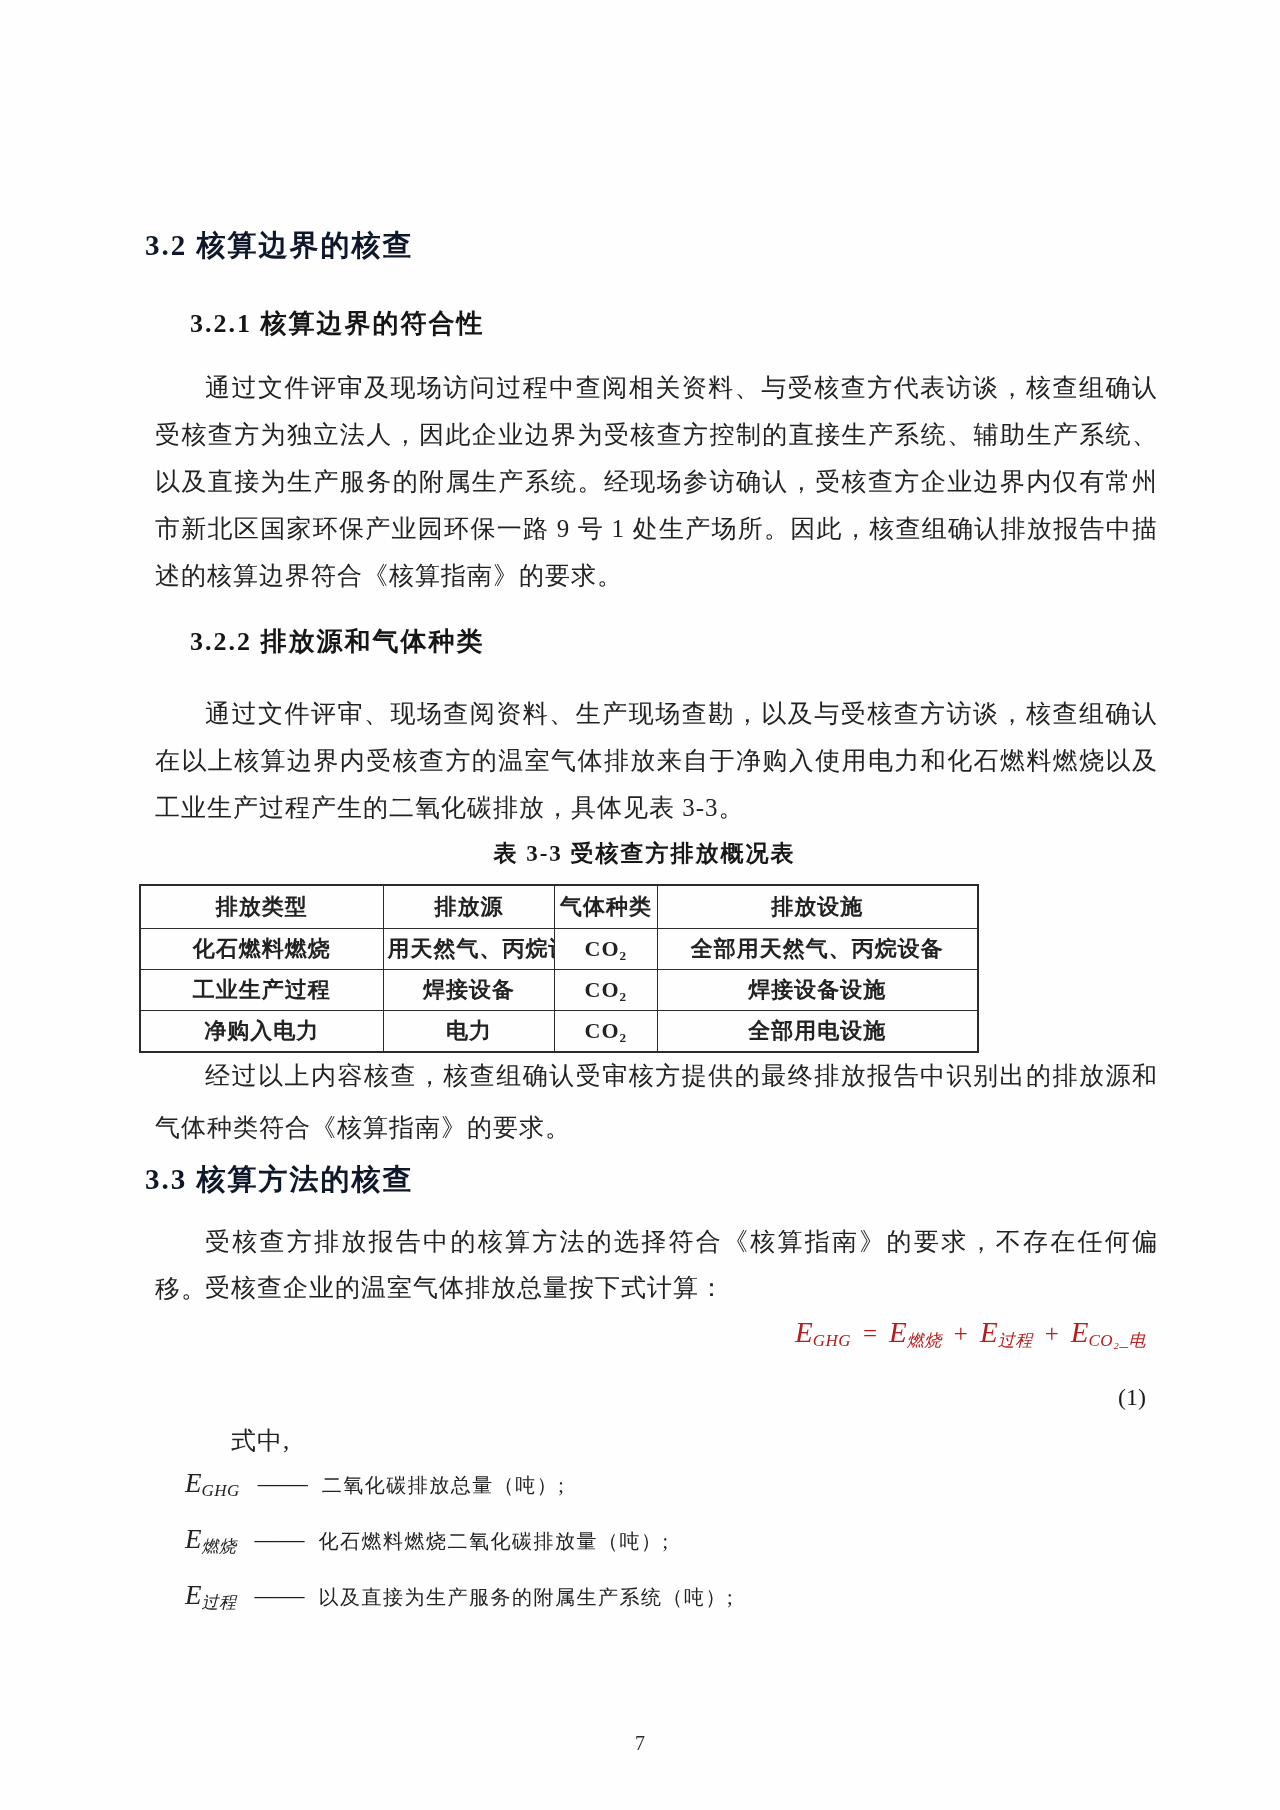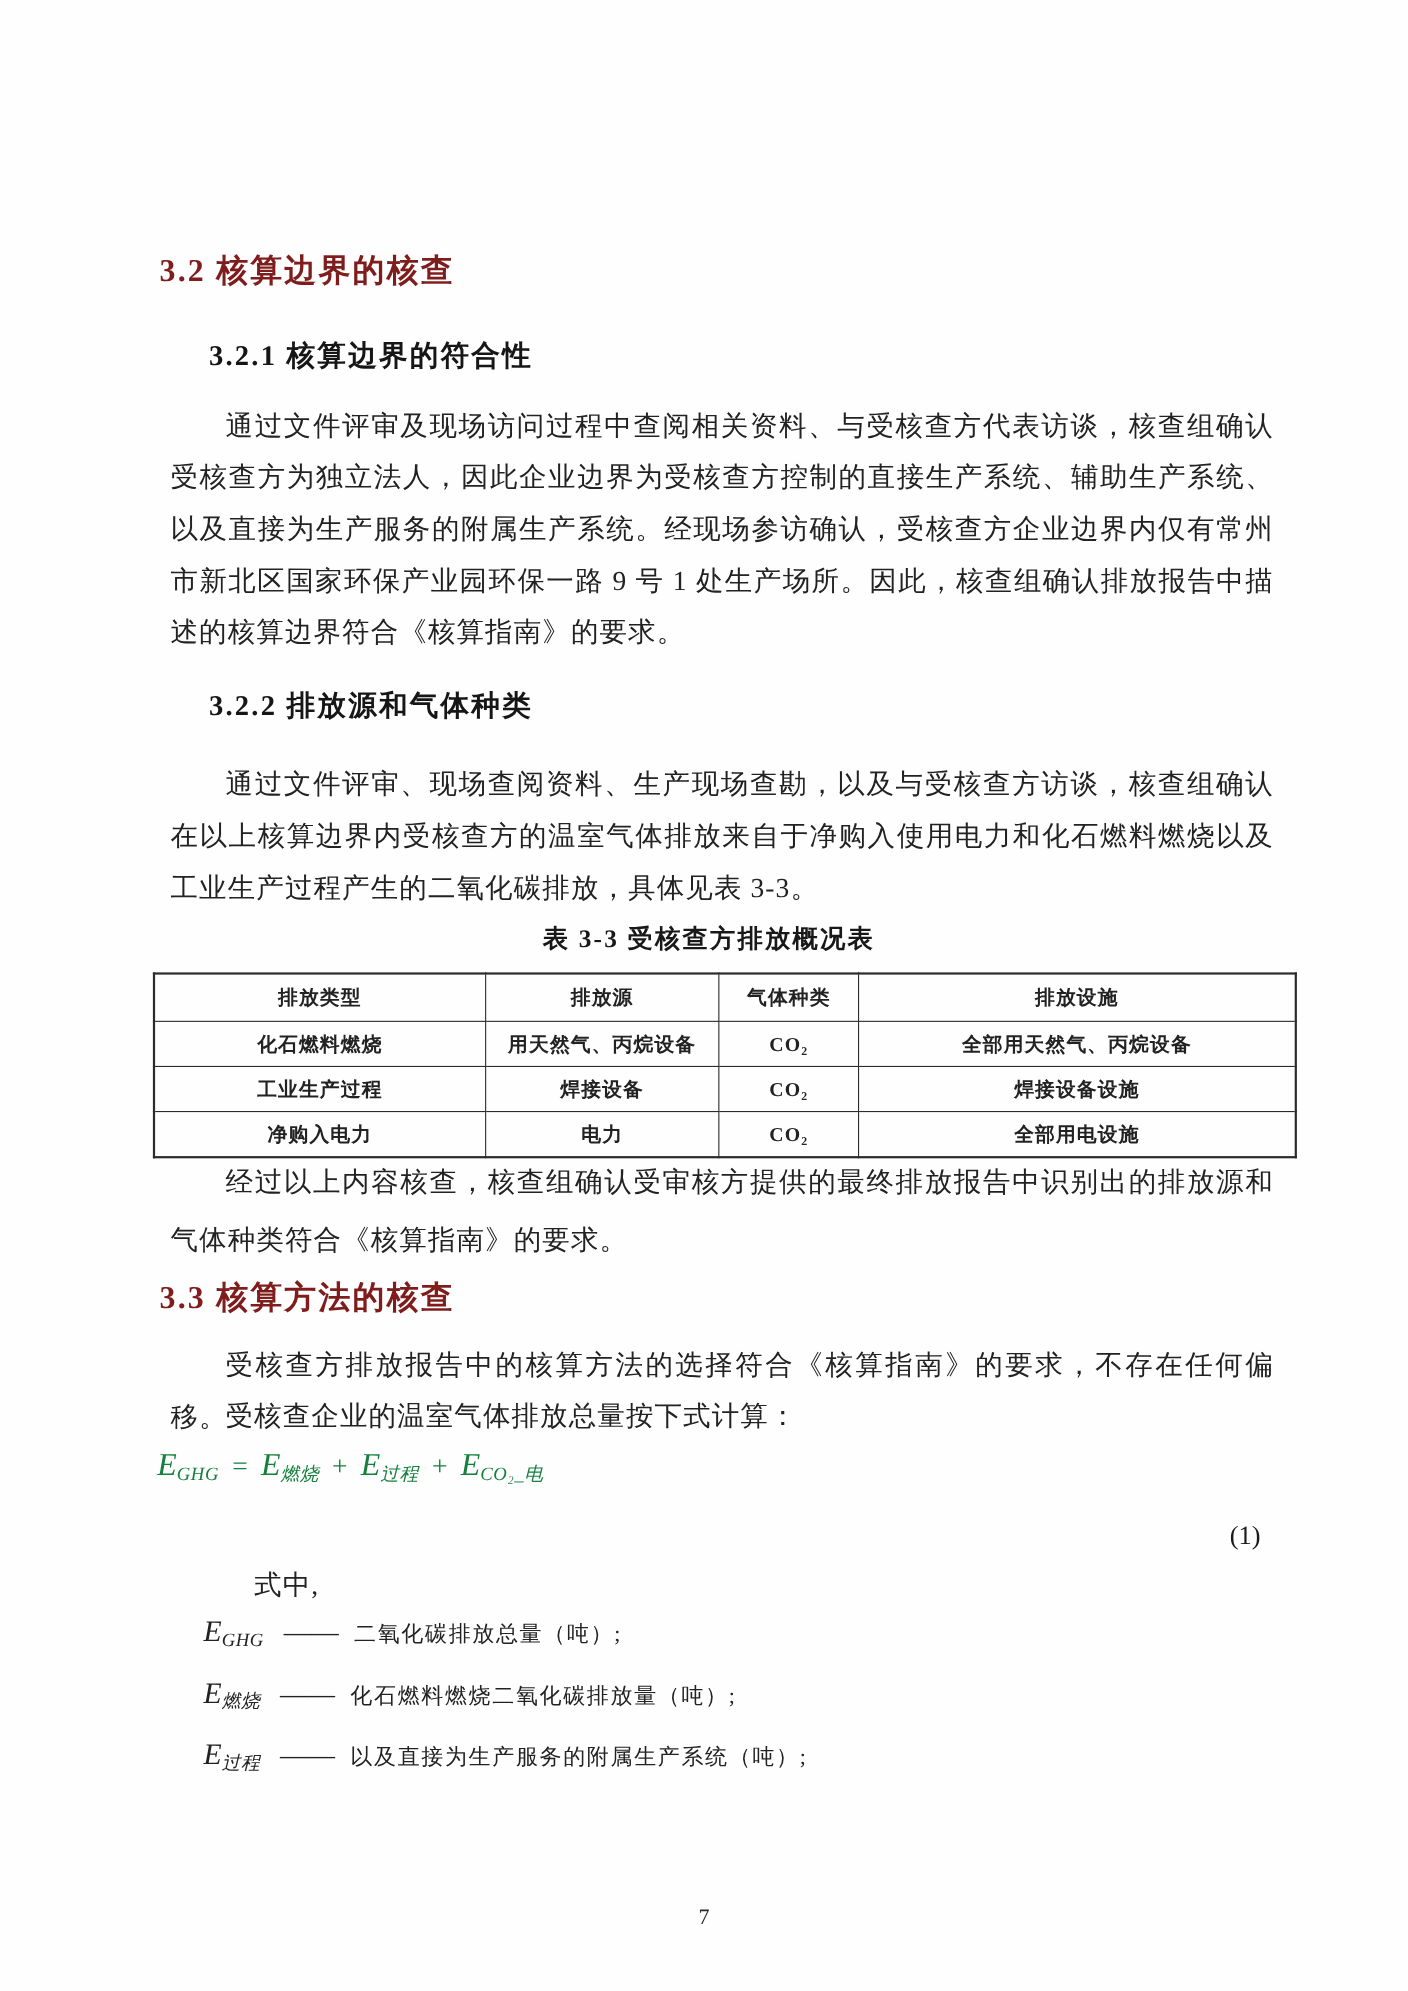--- a/index.html
+++ b/index.html
@@ -13,21 +13,21 @@
     overflow: hidden;
   }
   .h-main {
     position: absolute;
     left: 145px;
     width: 1000px;
     margin: 0;
     font-size: 29px;
     font-weight: 700;
     letter-spacing: 2px;
-    color: #7f1d1d;
+    color: #0f172a;
   }
   .h-sub {
     position: absolute;
     left: 190px;
     width: 950px;
     margin: 0;
     font-size: 26px;
     font-weight: 700;
     letter-spacing: 2px;
     color: #161616;
@@ -51,45 +51,45 @@
     width: 1003px;
     text-align: center;
     font-size: 23px;
     font-weight: 700;
     letter-spacing: 2px;
     color: #181818;
   }
   .emissions-table {
     position: absolute;
     left: 139px;
-    width: 1040px;
+    width: 840px;
     border-collapse: collapse;
     table-layout: fixed;
-    font-size: 18px;
+    font-size: 22px;
     color: #222222;
   }
   .emissions-table th, .emissions-table td {
     border: 1.5px solid #2b2b2b;
     text-align: center;
     vertical-align: middle;
     padding: 0 4px;
     letter-spacing: 1px;
     overflow: hidden;
     white-space: nowrap;
   }
   .emissions-table { border: 2.5px solid #2b2b2b; }
   .emissions-table th { height: 42px; font-weight: 700; }
   .emissions-table td { height: 40px; font-weight: 700; }
   .formula-row {
     position: absolute;
     left: 143px;
     width: 1003px;
-    text-align: left;
+    text-align: right;
     white-space: nowrap;
-    color: #15803d;
+    color: #b91c1c;
   }
   .f-base {
     font-family: "Liberation Serif", serif;
     font-style: italic;
     font-size: 29px;
   }
   .f-sub {
     font-family: "Liberation Serif", serif;
     font-style: italic;
     font-size: 17px;

